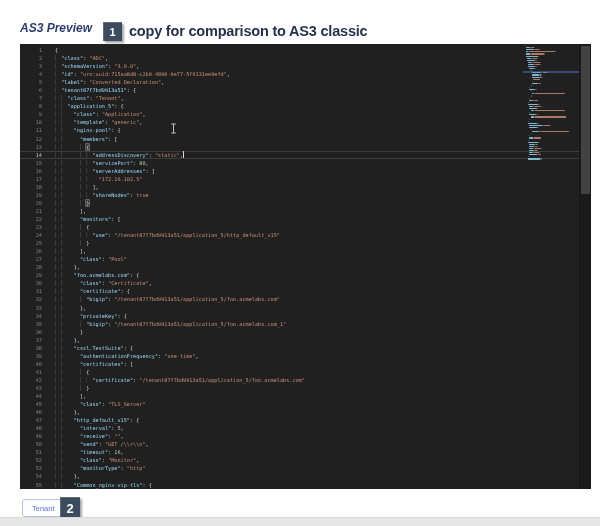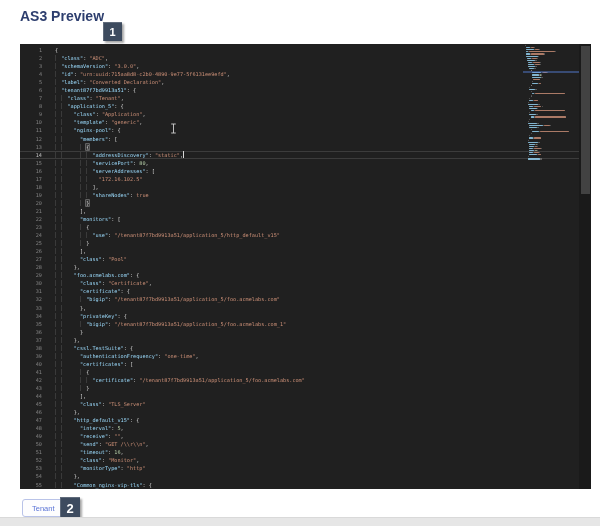--- a/index.html
+++ b/index.html
@@ -1,20 +1,20 @@
 <!DOCTYPE html>
 <html style="--editor-bg: #202020; --key: #9cdcfe; --string: #ce9178; --number: #b5cea8; --boolean: #ce9178; --punct: #d4d4d4; --line-num: #858585; --active-line-num: #c6c6c6; --guide: #3a3a3a; --cur-line-border: #3c3c3c; --caret: #d8d8d8; --scroll-thumb: #424242; --mm-highlight: rgba(86,128,219,0.45); --title: #2d3e6e; --annot-text: #26324e; --badge-bg: #3d4b5f; --close-text: #5b74d6; --close-border: #b9c3e8; --band-bg: #e6e6e6;"><head>
 <meta charset="utf-8">
 <style>
   html,body{margin:0;padding:0;background:#ffffff;width:600px;height:526px;overflow:hidden;
     font-family:"Liberation Sans",sans-serif;}
   .stage{position:relative;width:600px;height:526px;background:#ffffff;overflow:hidden;}
 
   
-  .dlg-title{position:absolute;left:20px;top:8px;font-size:14px;font-weight:bold;color:var(--title);}
+  .dlg-title{position:absolute;left:20px;top:21px;font-size:12px;font-weight:bold;color:var(--title);font-style:italic;}
   .annot{position:absolute;display:flex;align-items:center;justify-content:center;
     background:var(--badge-bg);color:#ffffff;font-weight:bold;
     box-shadow:inset 1px 1px 0 rgba(255,255,255,.18), 1.5px 1.5px 2px rgba(0,0,0,.35);}
   .annot-1{left:103px;top:22px;width:19px;height:19px;font-size:11px;}
   .annot-2{left:60px;top:497px;width:20px;height:23px;font-size:13px;}
   .annot-label{position:absolute;left:129px;top:21px;line-height:21px;font-size:14.5px;
     font-weight:bold;letter-spacing:-0.2px;color:var(--annot-text);white-space:nowrap;}
 
   
   .editor{position:absolute;left:20px;top:44px;width:571px;height:445px;background:var(--editor-bg);
@@ -60,20 +60,21 @@
 </head>
 <body>
 
 <div class="stage">
 
   <div class="dlg-title">AS3 Preview</div>
 
   <div class="annot annot-1">
     <span>1</span>
   </div>
+  <div class="annot-label">copy for comparison to AS3 classic</div>
 
   <div class="editor">
     <div class="lines" id="lines">
         <div class="cl"><span class="num">1</span><span class="code"><span class="tk-p">{</span></span></div>
         <div class="cl"><span class="num">2</span><span class="code"><span class="tk-p indent">  </span><span class="tk-k">"class"</span><span class="tk-p">: </span><span class="tk-s">"ADC"</span><span class="tk-p">,</span></span></div>
         <div class="cl"><span class="num">3</span><span class="code"><span class="tk-p indent">  </span><span class="tk-k">"schemaVersion"</span><span class="tk-p">: </span><span class="tk-s">"3.0.0"</span><span class="tk-p">,</span></span></div>
         <div class="cl"><span class="num">4</span><span class="code"><span class="tk-p indent">  </span><span class="tk-k">"id"</span><span class="tk-p">: </span><span class="tk-s">"urn:uuid:715aa8d8-c2b0-4890-9e77-5f6131ee9efd"</span><span class="tk-p">,</span></span></div>
         <div class="cl"><span class="num">5</span><span class="code"><span class="tk-p indent">  </span><span class="tk-k">"label"</span><span class="tk-p">: </span><span class="tk-s">"Converted Declaration"</span><span class="tk-p">,</span></span></div>
         <div class="cl"><span class="num">6</span><span class="code"><span class="tk-p indent">  </span><span class="tk-k">"tenant87f7bd9913a51"</span><span class="tk-p">: {</span></span></div>
         <div class="cl"><span class="num">7</span><span class="code"><span class="tk-p indent">    </span><span class="tk-k">"class"</span><span class="tk-p">: </span><span class="tk-s">"Tenant"</span><span class="tk-p">,</span></span></div>

